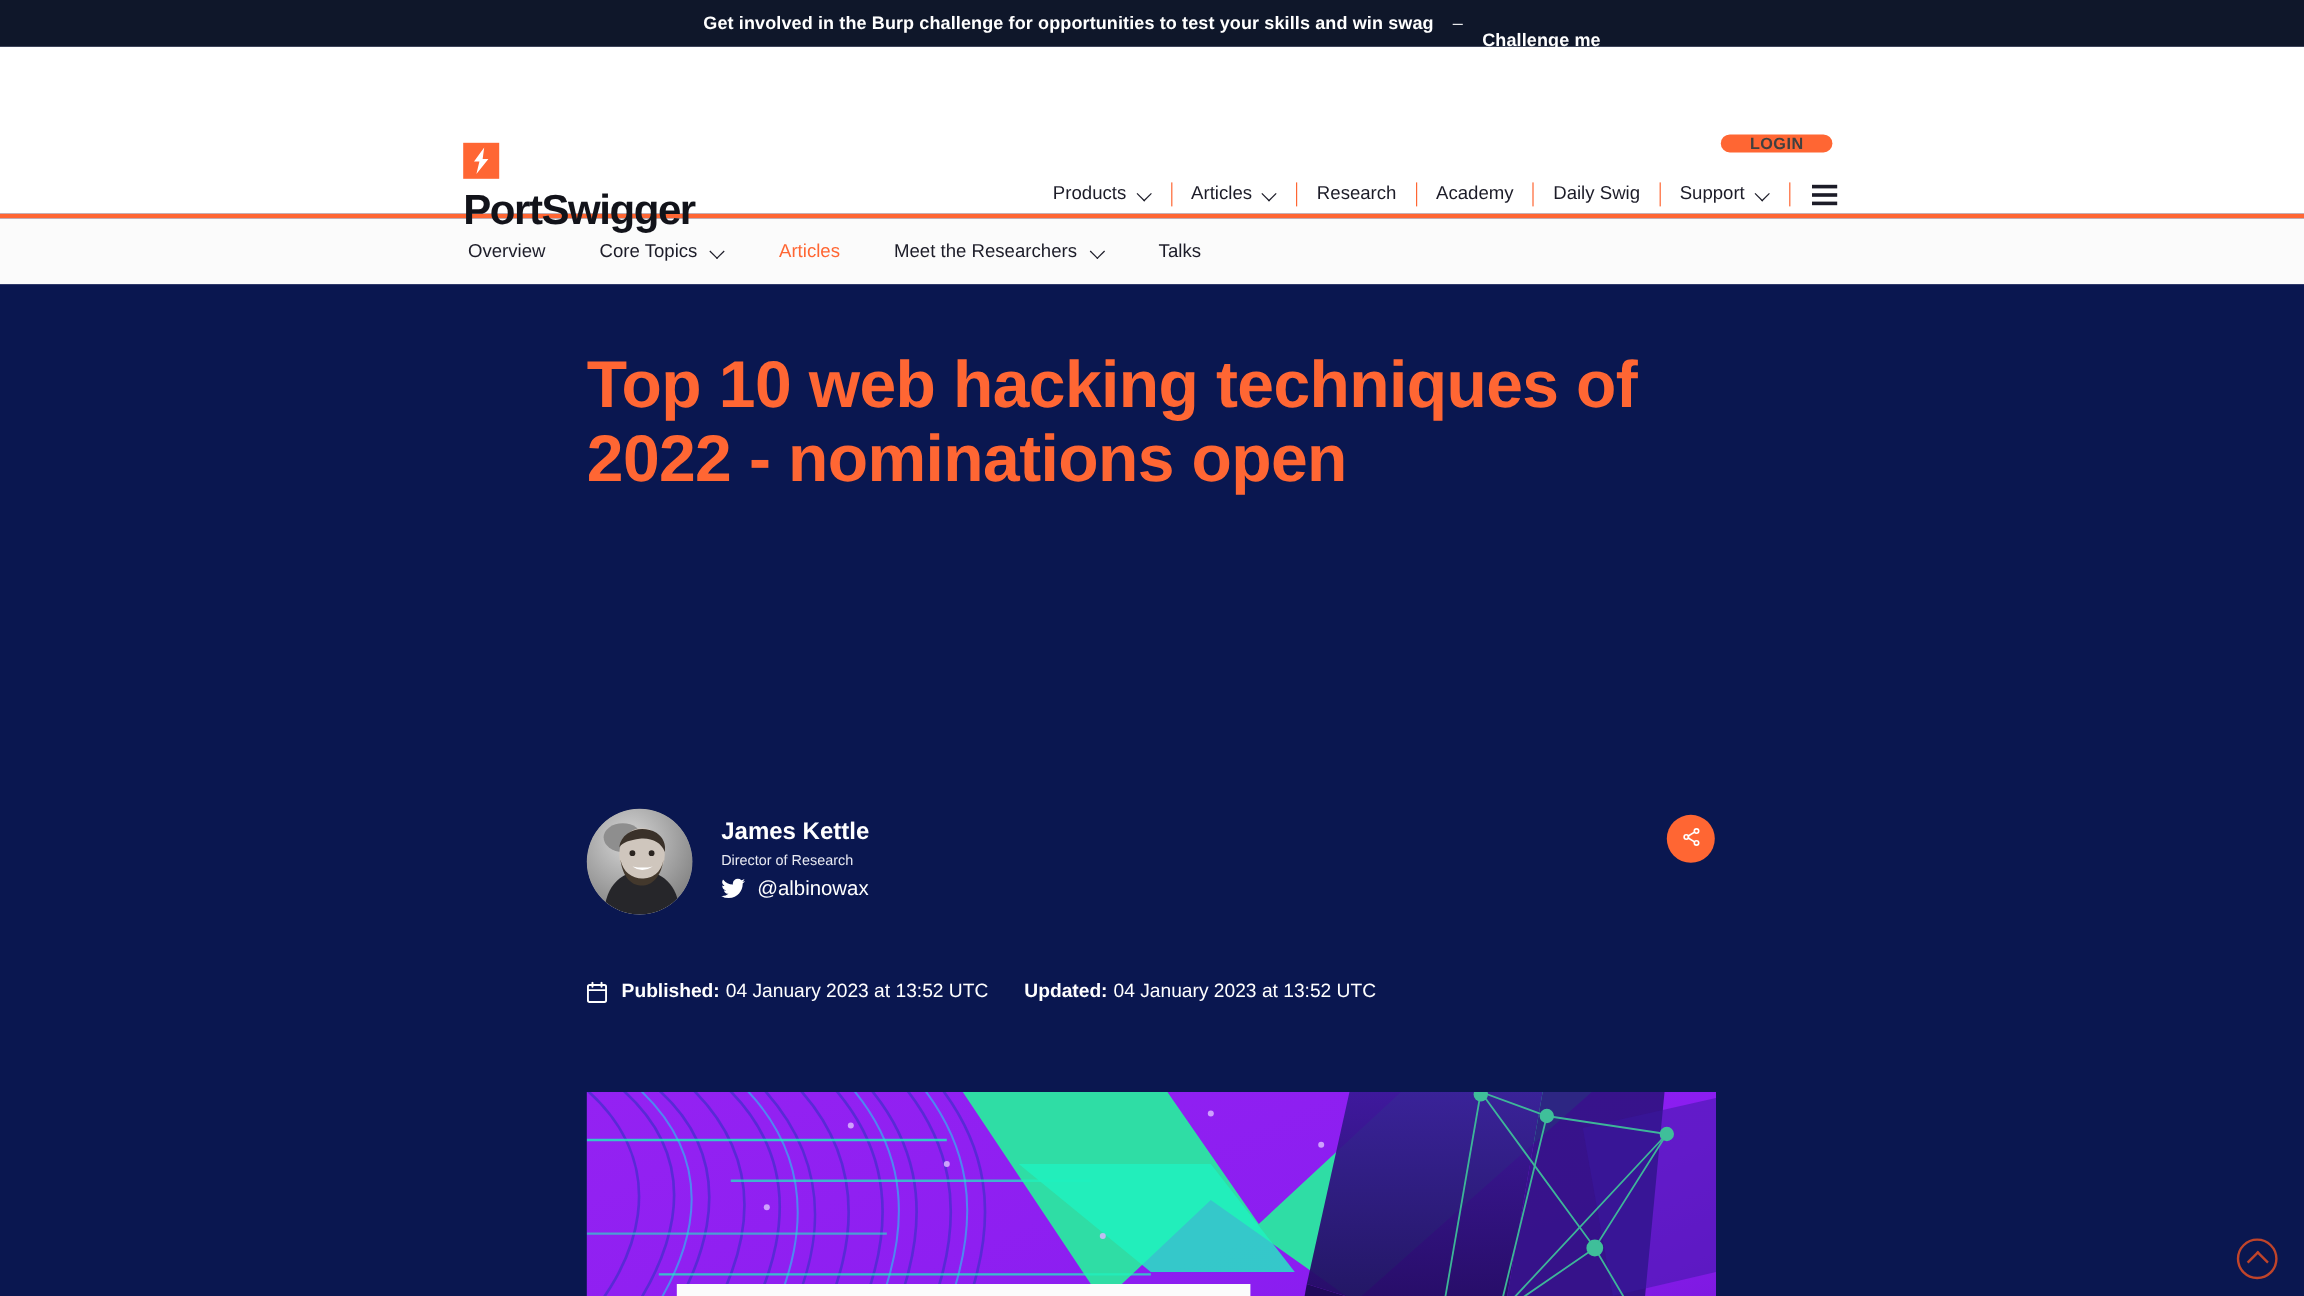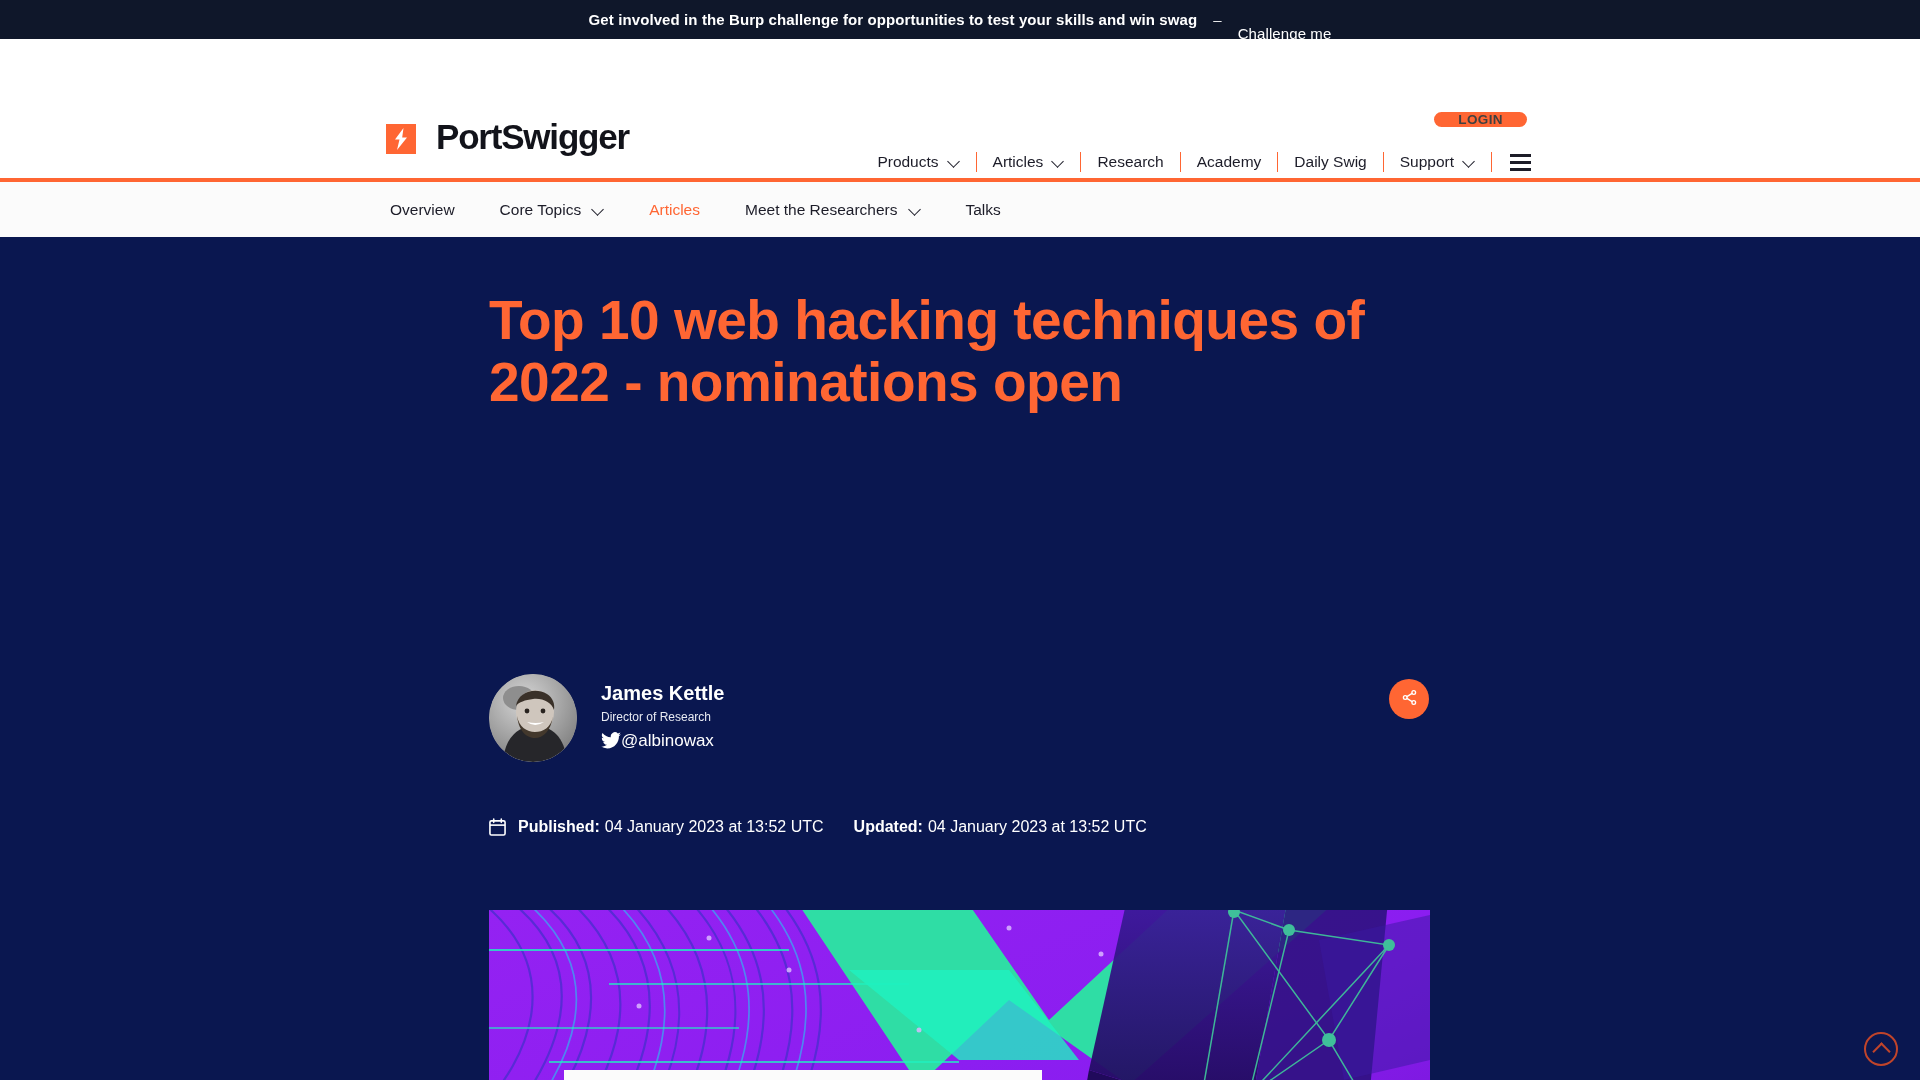--- a/index.html
+++ b/index.html
@@ -12,32 +12,32 @@
   body { position:relative; }
 
   
   .promo-banner{
     height:39px; background:#0f172a; color:#ffffff;
     display:flex; align-items:center; justify-content:center; gap:14px;
     font-size:15px; font-weight:700; letter-spacing:.1px;
   }
   .promo-banner .dash{ font-weight:400; opacity:.9; padding:0 2px; }
   .promo-banner a{
-    color:#ffffff; text-decoration:underline; font-weight:400;
+    color:#ffffff; text-decoration:underline; font-weight:700;
     text-underline-offset:3px;
     margin-top:28px;
   }
 
   
   .site-header{
     background:#ffffff; height:139px; position:relative;
   }
   .logo-wrap{
     position:absolute; left:386px; top:80px;
-    display:flex; align-items:flex-end; gap:20px;
+    display:flex; align-items:flex-start; gap:9px;flex-direction:column;
   }
   .logo-mark{
     width:30px; height:30px; background:#ff6633;
     position:relative; flex:none;
   }
   .logo-mark svg{ position:absolute; inset:0; }
   .logo-text{
     font-size:35px; font-weight:700; color:#12131a;
     letter-spacing:-1.2px; line-height:1; white-space:nowrap;
   }
@@ -103,21 +103,21 @@
   }
   .avatar{
     width:88px; height:88px; border-radius:50%;
     overflow:hidden; flex:none; background:#9a9a9a; position:relative;
   }
   .avatar svg{ display:block; }
   .author-meta{ padding-top:6px; }
   .author-name{ color:#ffffff; font-size:20px; font-weight:700; line-height:1.35; }
   .author-role{ color:#e8eaf2; font-size:12px; line-height:1.55; margin-top:1px;}
   .author-handle{
-    display:flex; align-items:center; 
+    display:flex; align-items:center; gap:10px;
     color:#ffffff; font-size:17px; margin-top:4px;
   }
   .twitter-icon{ width:20px; height:17px; flex:none; }
 
   .share-btn{
     position:absolute; left:1389px; top:439px;
     width:40px; height:40px; border-radius:50%;
     background:#ff6633; border:none; cursor:pointer;
     display:flex; align-items:center; justify-content:center;
   }

